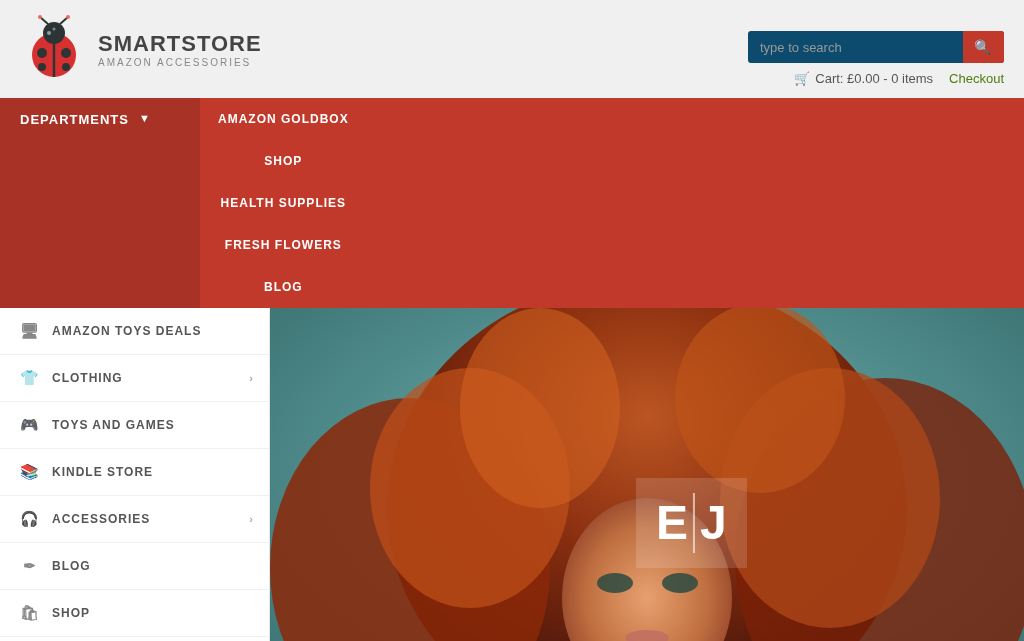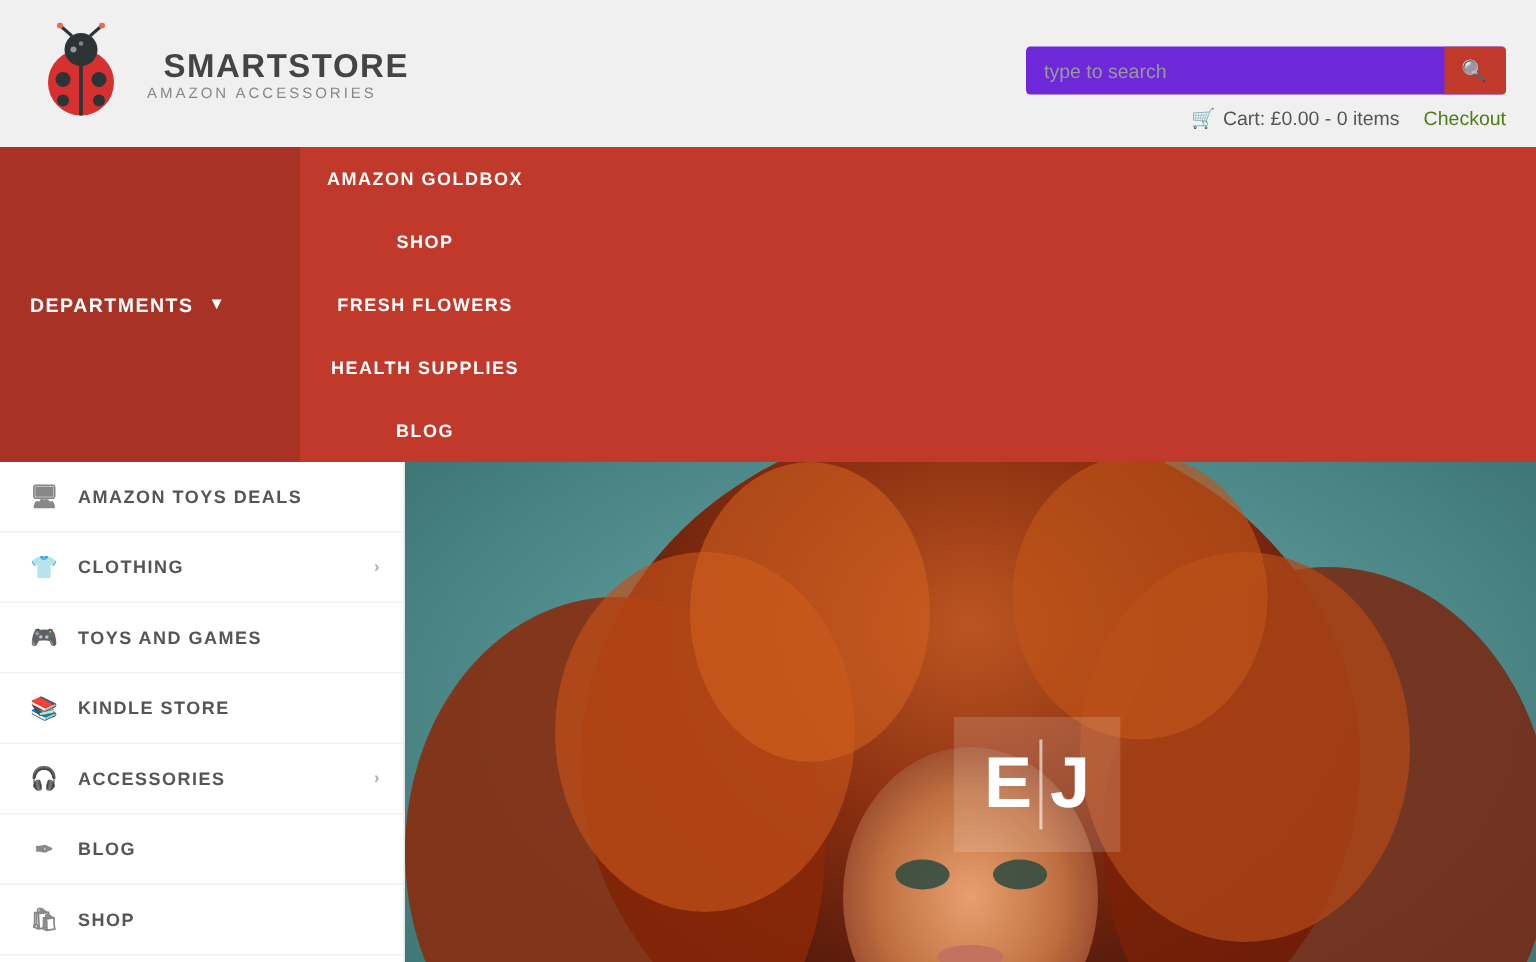--- a/index.html
+++ b/index.html
@@ -24,40 +24,39 @@
     }
     .logo-text-wrap {
       display: flex;
       flex-direction: column;
     }
     .logo-title {
       font-size: 22px;
       font-weight: bold;
       color: #444;
       letter-spacing: 1px;
-      margin-left: 11px;
     }
     .logo-subtitle {
       font-size: 10px;
       color: #888;
       letter-spacing: 2px;
     }
     .header-right {
       display: flex;
       flex-direction: column;
       align-items: flex-end;
       gap: 8px;
     }
     .search-bar {
       display: flex;
       align-items: center;
-      background: #6d28d9;
+      background: #0c4a6e;
       border-radius: 3px;
       overflow: hidden;
-      width: 320px;
+      width: 256px;
       margin-top: 19px;
     }
     .search-input {
       background: transparent;
       border: none;
       outline: none;
       color: #ccc;
       padding: 8px 12px;
       flex: 1;
       font-size: 13px;
@@ -93,21 +92,20 @@
     
     .nav-bar {
       background: #c0392b;
       display: flex;
       align-items: stretch;
     }
     .departments-btn {
       background: #a93226;
       padding: 14px 20px;
       display: flex;
-      align-items: center;
       gap: 10px;
       color: white;
       font-size: 13px;
       font-weight: bold;
       letter-spacing: 1px;
       cursor: pointer;
       min-width: 200px;
     }
     .nav-links {
       display: flex;
@@ -264,22 +262,22 @@
 </header>
 
 <nav class="nav-bar">
   <div class="departments-btn">
     <span>DEPARTMENTS</span>
     <span style="font-size:11px; color:white;">▼</span>
   </div>
   <div class="nav-links">
     <a class="nav-link" href="#">AMAZON GOLDBOX</a>
     <a class="nav-link" href="#">SHOP</a>
+    <a class="nav-link" href="#">HEALTH SUPPLIES</a>
     <a class="nav-link" href="#">FRESH FLOWERS</a>
-    <a class="nav-link" href="#">HEALTH SUPPLIES</a>
     <a class="nav-link" href="#">BLOG</a>
   </div>
 </nav>
 
 <div class="main-layout">
 
   <aside class="sidebar">
 
     <div class="sidebar-item">
       <span class="sidebar-icon">🖥</span>

